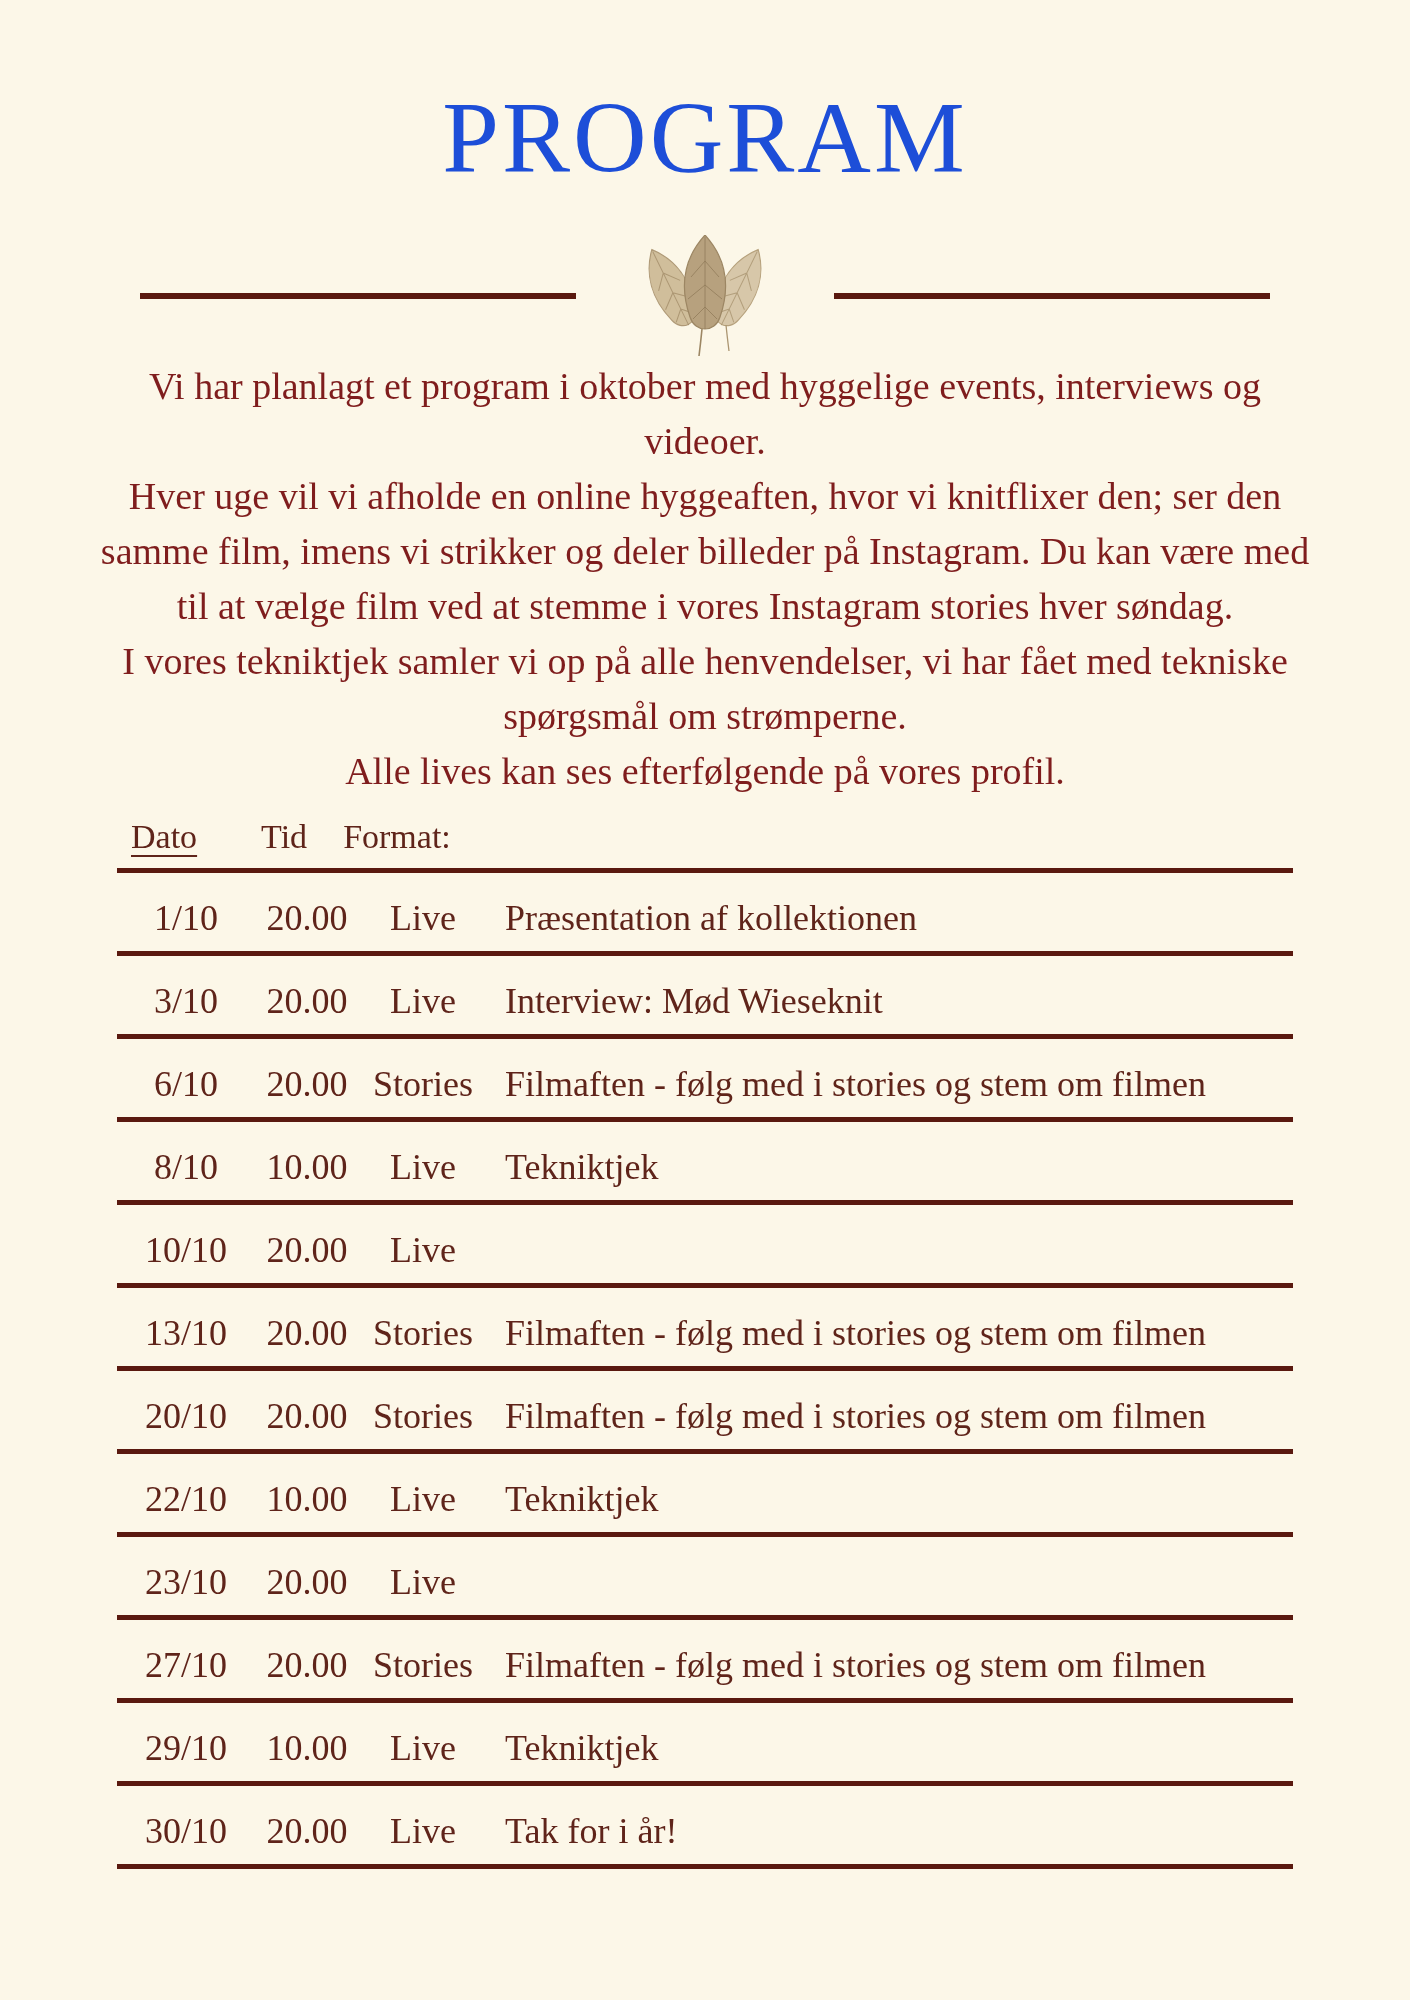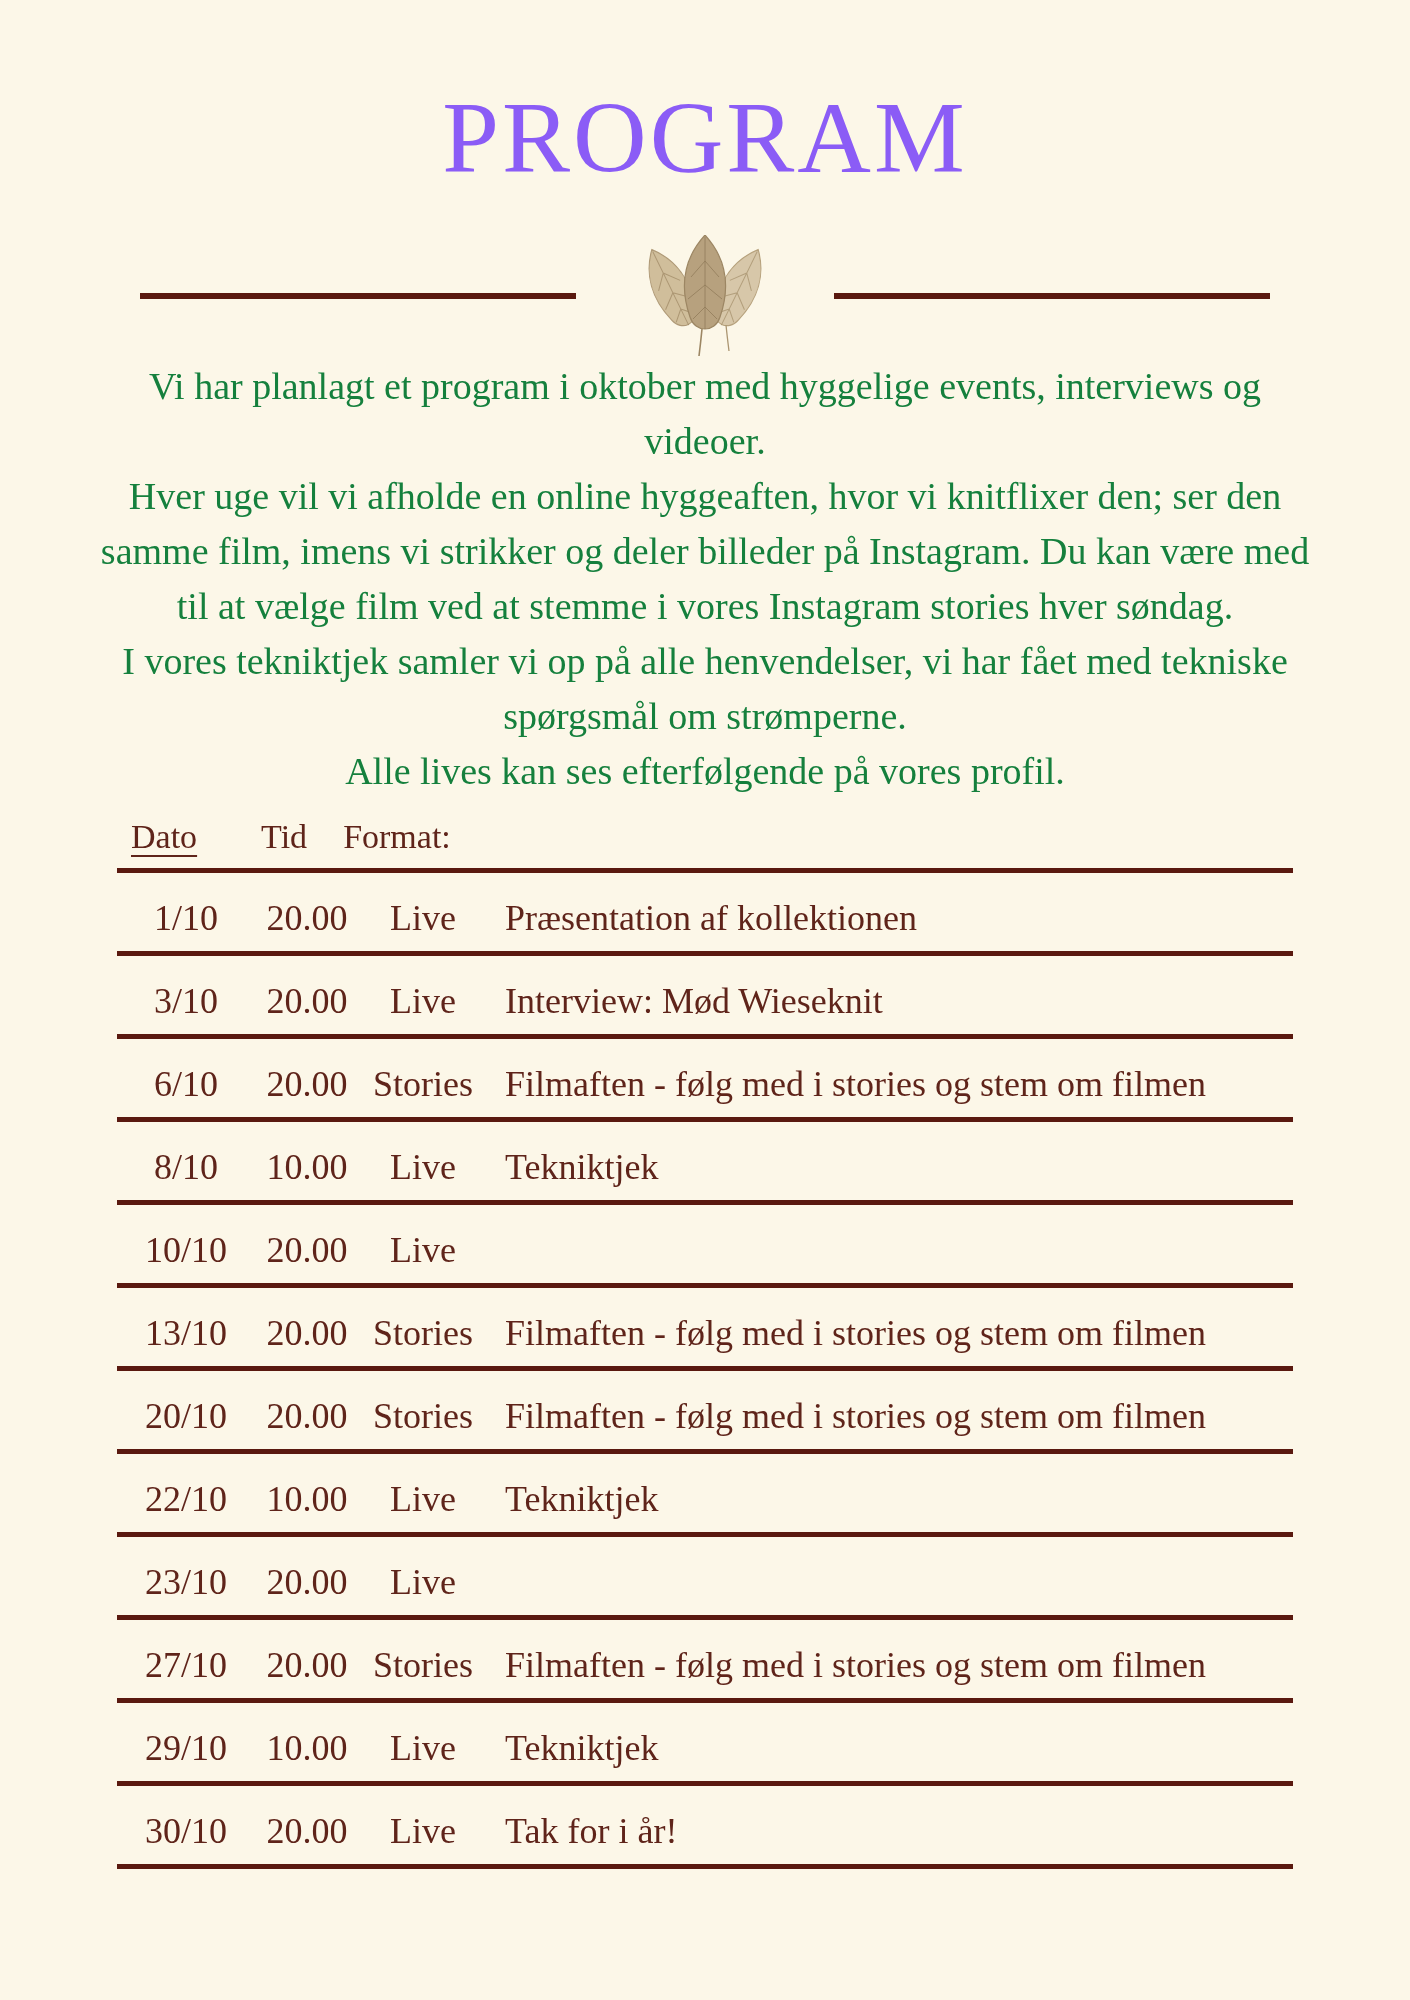--- a/index.html
+++ b/index.html
@@ -15,21 +15,21 @@
     background: #fcf7e8;
     overflow: hidden;
   }
   .title {
     padding-top: 72px;
     text-align: center;
     font-size: 102px;
     line-height: 1.3;
     font-weight: normal;
     letter-spacing: 3px;
-    color: #8b5cf6;
+    color: #1d4ed8;
   }
   .divider {
     display: flex;
     justify-content: center;
     align-items: center;
     margin-top: 30px;
     height: 122px;
   }
   .rule {
     display: block;
@@ -42,21 +42,21 @@
     display: flex;
     justify-content: center;
     align-items: flex-start;
   }
   .intro {
     width: 1215px;
     margin: 2px auto 0;
     text-align: center;
     font-size: 38px;
     line-height: 55px;
-    color: #15803d;
+    color: #7f1d1d;
   }
   .program-table {
     width: 1176px;
     margin: 16px auto 0;
     color: #5f241a;
   }
   .thead {
     display: flex;
     align-items: baseline;
     font-size: 34px;

